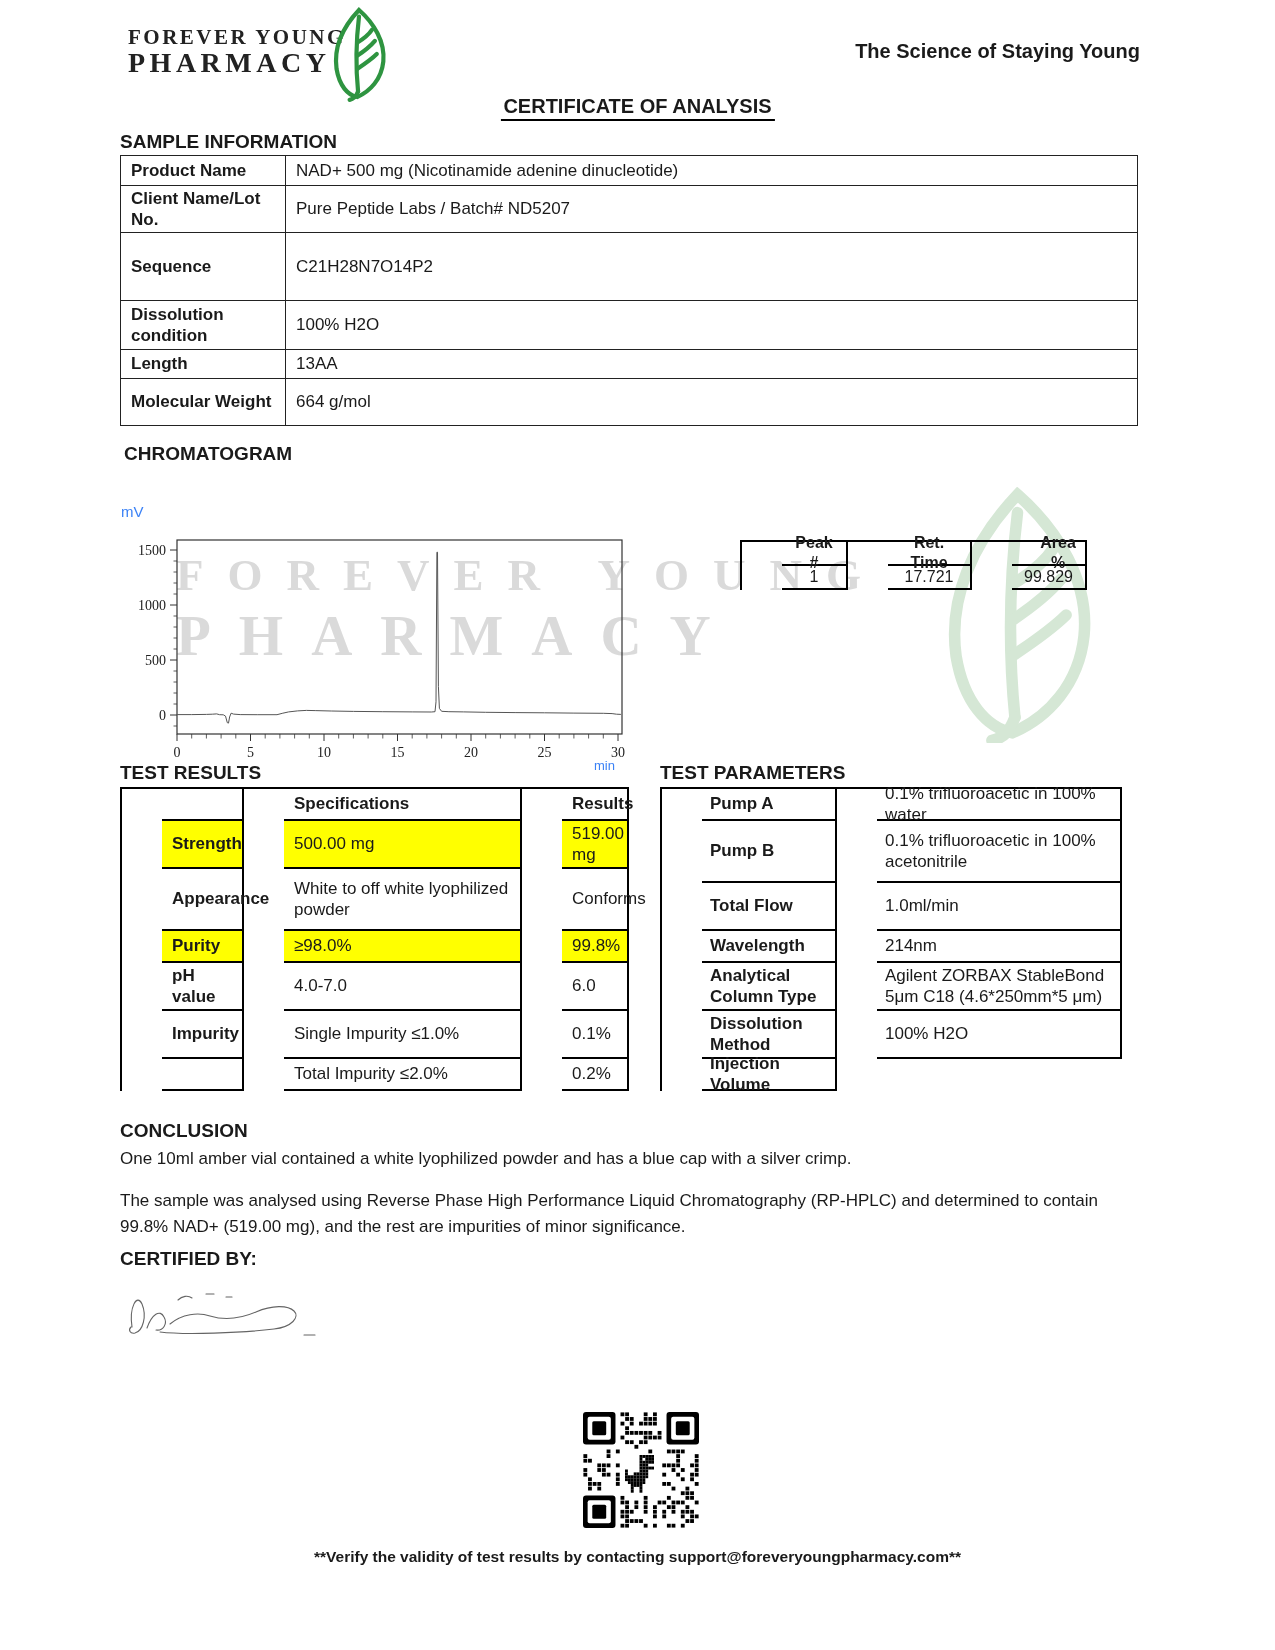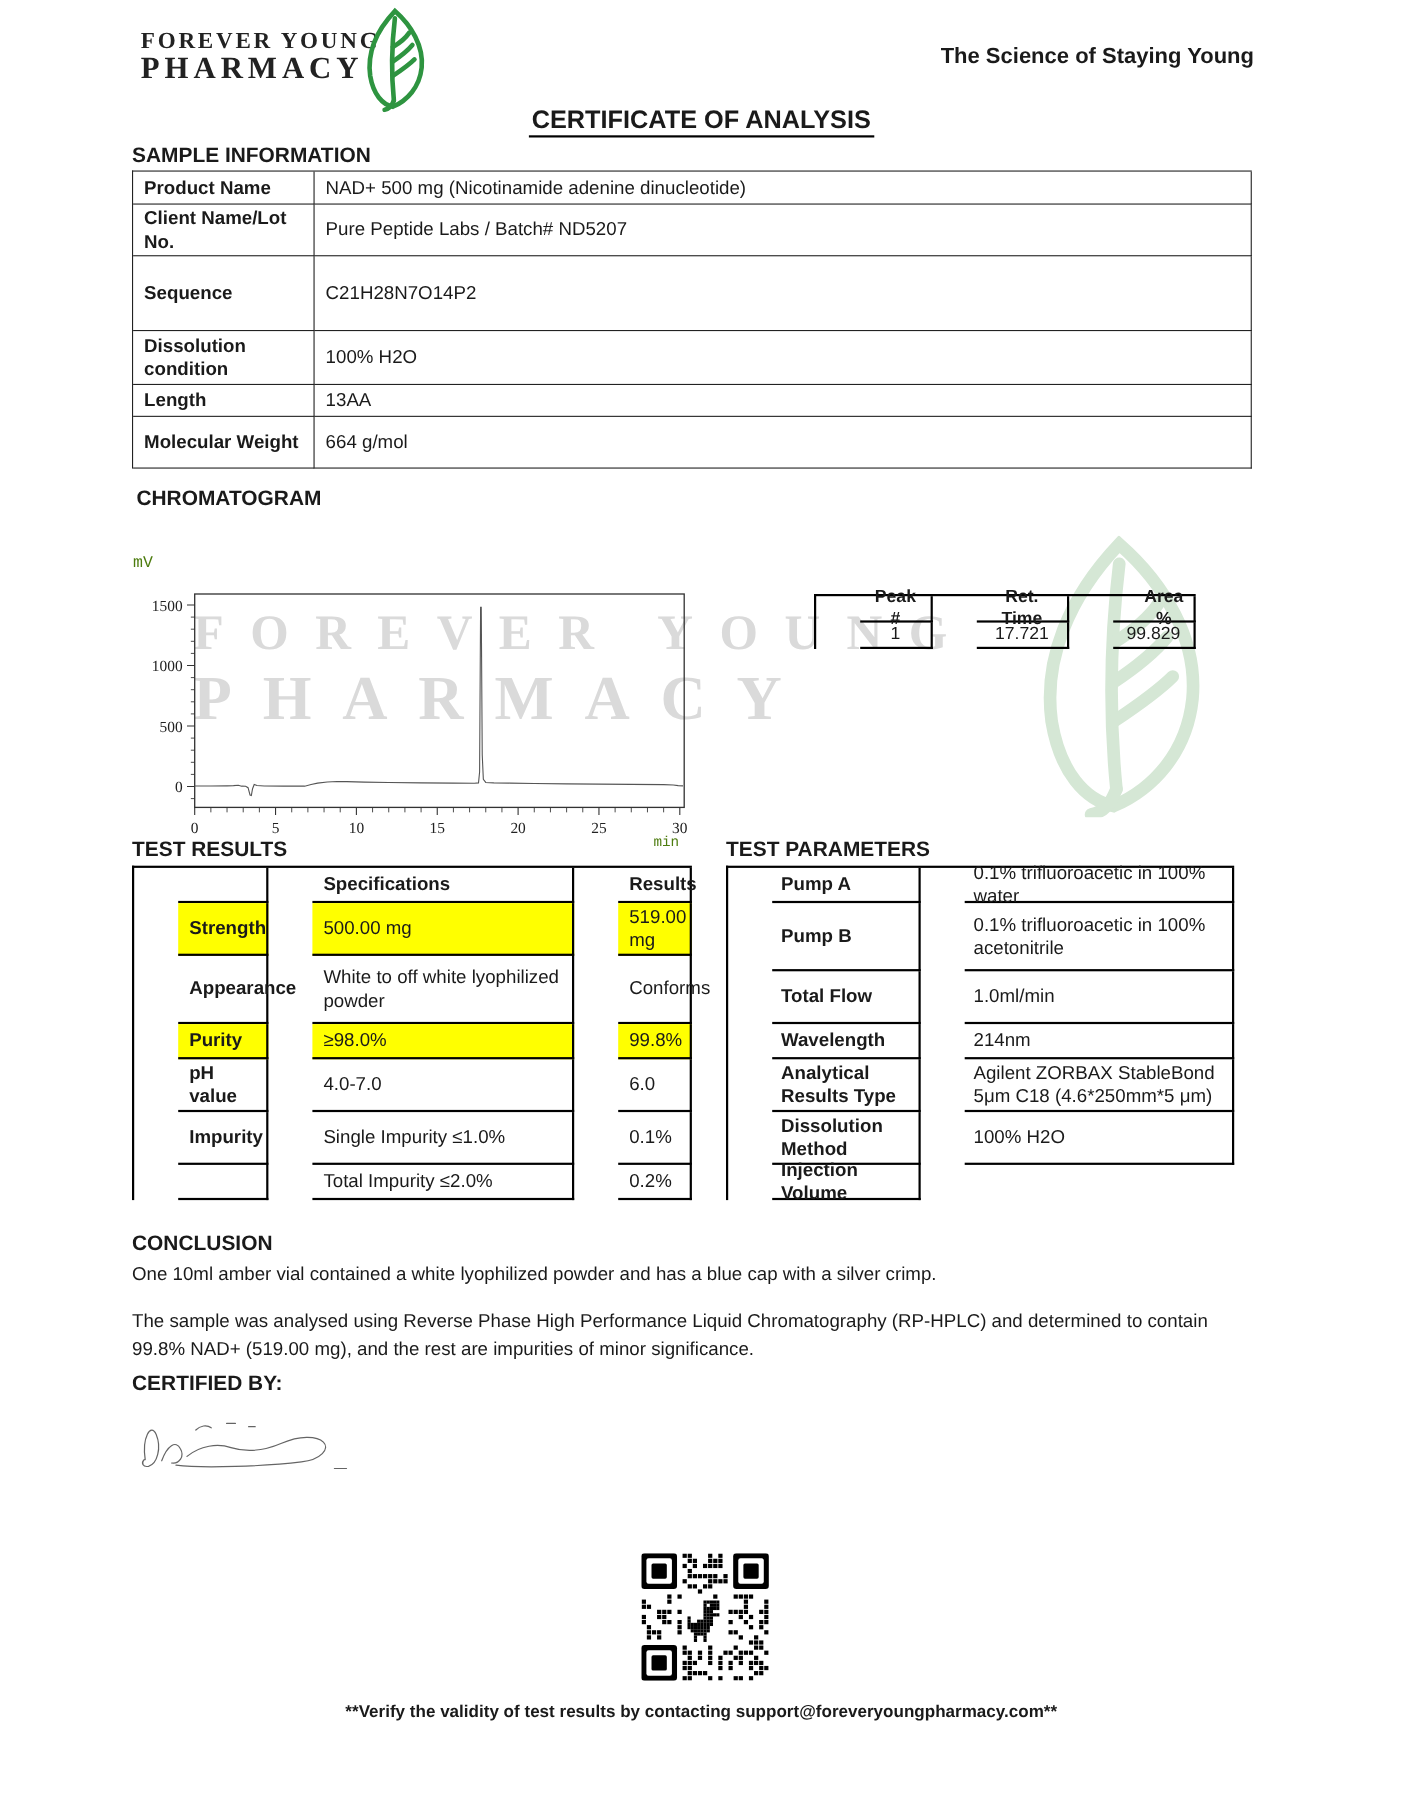--- a/index.html
+++ b/index.html
@@ -7,38 +7,38 @@
         font-family:"Liberation Sans",sans-serif;color:#1a1a1a;overflow:hidden;}
   .abs{position:absolute;}
 
   
   .logo-text{line-height:1.05;}
   .logo-l1{font-family:"Liberation Serif",serif;font-weight:bold;font-size:21px;letter-spacing:2.5px;color:#222;white-space:nowrap;}
   .logo-l2{font-family:"Liberation Serif",serif;font-weight:bold;font-size:28px;letter-spacing:4.5px;color:#222;white-space:nowrap;}
   .leaf{color:var(--brand_green,#2e9440);}
   .wm-leaf{color:var(--watermark_leaf_green,#d5e7d5);}
   .tagline{font-size:20px;font-weight:bold;white-space:nowrap;}
-  .title{left:50%;transform:translateX(-50%);top:95px;font-size:23px;font-weight:bold;
+  .title{left:50%;transform:translateX(-50%);top:95px;font-size:20px;font-weight:bold;
          border-bottom:2.5px solid #000;padding:0 3px 1px 3px;white-space:nowrap;}
 
   .h{font-size:19px;font-weight:bold;white-space:nowrap;}
 
   
   .tbl{display:grid;background:transparent;}
   .tbl .c{display:flex;align-items:center;font-size:17px;padding:1px 10px;box-sizing:border-box;line-height:1.25;}
   .t2 {border-top:2px solid #000;border-left:2px solid #000;}
   .t2 .c{border-right:2px solid #000;border-bottom:2px solid #000;margin-left:40px;}
   .t15{border-top:1.5px solid #222;border-left:1.5px solid #222;}
   .t15 .c{border-right:1.5px solid #222;border-bottom:1.5px solid #222;}
   .b{font-weight:bold;}
   .hl{background:var(--highlight_yellow,#ffff00);}
   .ctr{justify-content:center;text-align:center;}
 
   
-  .axis-unit{font-family:Liberation Mono, monospace;font-size:15px;color:#4d7c0f;}
+  .axis-unit{font-family:Liberation Sans, sans-serif;font-size:15px;color:#3b82f6;}
   .wm1{font-family:"Liberation Serif",serif;font-weight:bold;font-size:45px;letter-spacing:24px;
        color:var(--watermark_gray,#d9d9d9);white-space:nowrap;}
   .wm2{font-family:"Liberation Serif",serif;font-weight:bold;font-size:57px;letter-spacing:28px;
        color:var(--watermark_gray,#d9d9d9);white-space:nowrap;}
 
   .para{font-size:17px;line-height:1.5;}
   .certline{font-size:17px;line-height:26px;}
   .note{left:0;width:100%;text-align:center;font-size:15.5px;font-weight:bold;}
   .footer{left:0;width:100%;text-align:center;font-size:15.5px;color:#222;}
   .footer a{color:var(--link_blue,#0563c1);text-decoration:underline;cursor:pointer;}
@@ -206,21 +206,21 @@
   <div class="abs h" style="left:660px;top:762px;">TEST PARAMETERS</div>
   <div class="abs tbl t2" style="left:660px;top:787px;grid-template-columns:175px 285px;grid-template-rows:32px 62px 48px 32px 48px 48px 32px;">
     <div class="c b" style="padding:1px 8px;">Pump A</div>
     <div class="c" style="padding:1px 8px;">0.1% trifluoroacetic in 100% water</div>
     <div class="c b" style="padding:1px 8px;">Pump B</div>
     <div class="c" style="padding:1px 8px;">0.1% trifluoroacetic in 100% acetonitrile</div>
     <div class="c b" style="padding:1px 8px;">Total Flow</div>
     <div class="c" style="padding:1px 8px;">1.0ml/min</div>
     <div class="c b" style="padding:1px 8px;">Wavelength</div>
     <div class="c" style="padding:1px 8px;">214nm</div>
-    <div class="c b" style="padding:1px 8px;">Analytical Results Type</div>
+    <div class="c b" style="padding:1px 8px;">Analytical Column Type</div>
     <div class="c" style="padding:1px 8px;">Agilent ZORBAX StableBond 5μm C18 (4.6*250mm*5 μm)</div>
     <div class="c b" style="padding:1px 8px;">Dissolution Method</div>
     <div class="c" style="padding:1px 8px;">100% H2O</div>
     <div class="c b" style="padding:3px 8px;">Injection Volume</div>
   </div>
 
   <div class="abs h" style="left:120px;top:1120px;">CONCLUSION</div>
   <div class="abs para" style="left:120px;top:1146px;width:1050px;">One 10ml amber vial contained a white lyophilized powder and has a blue cap with a silver crimp.</div>
   <div class="abs para" style="left:120px;top:1188px;width:985px;">The sample was analysed using Reverse Phase High Performance Liquid Chromatography (RP-HPLC) and determined to contain 99.8% NAD+ (519.00 mg), and the rest are impurities of minor significance.</div>
 

